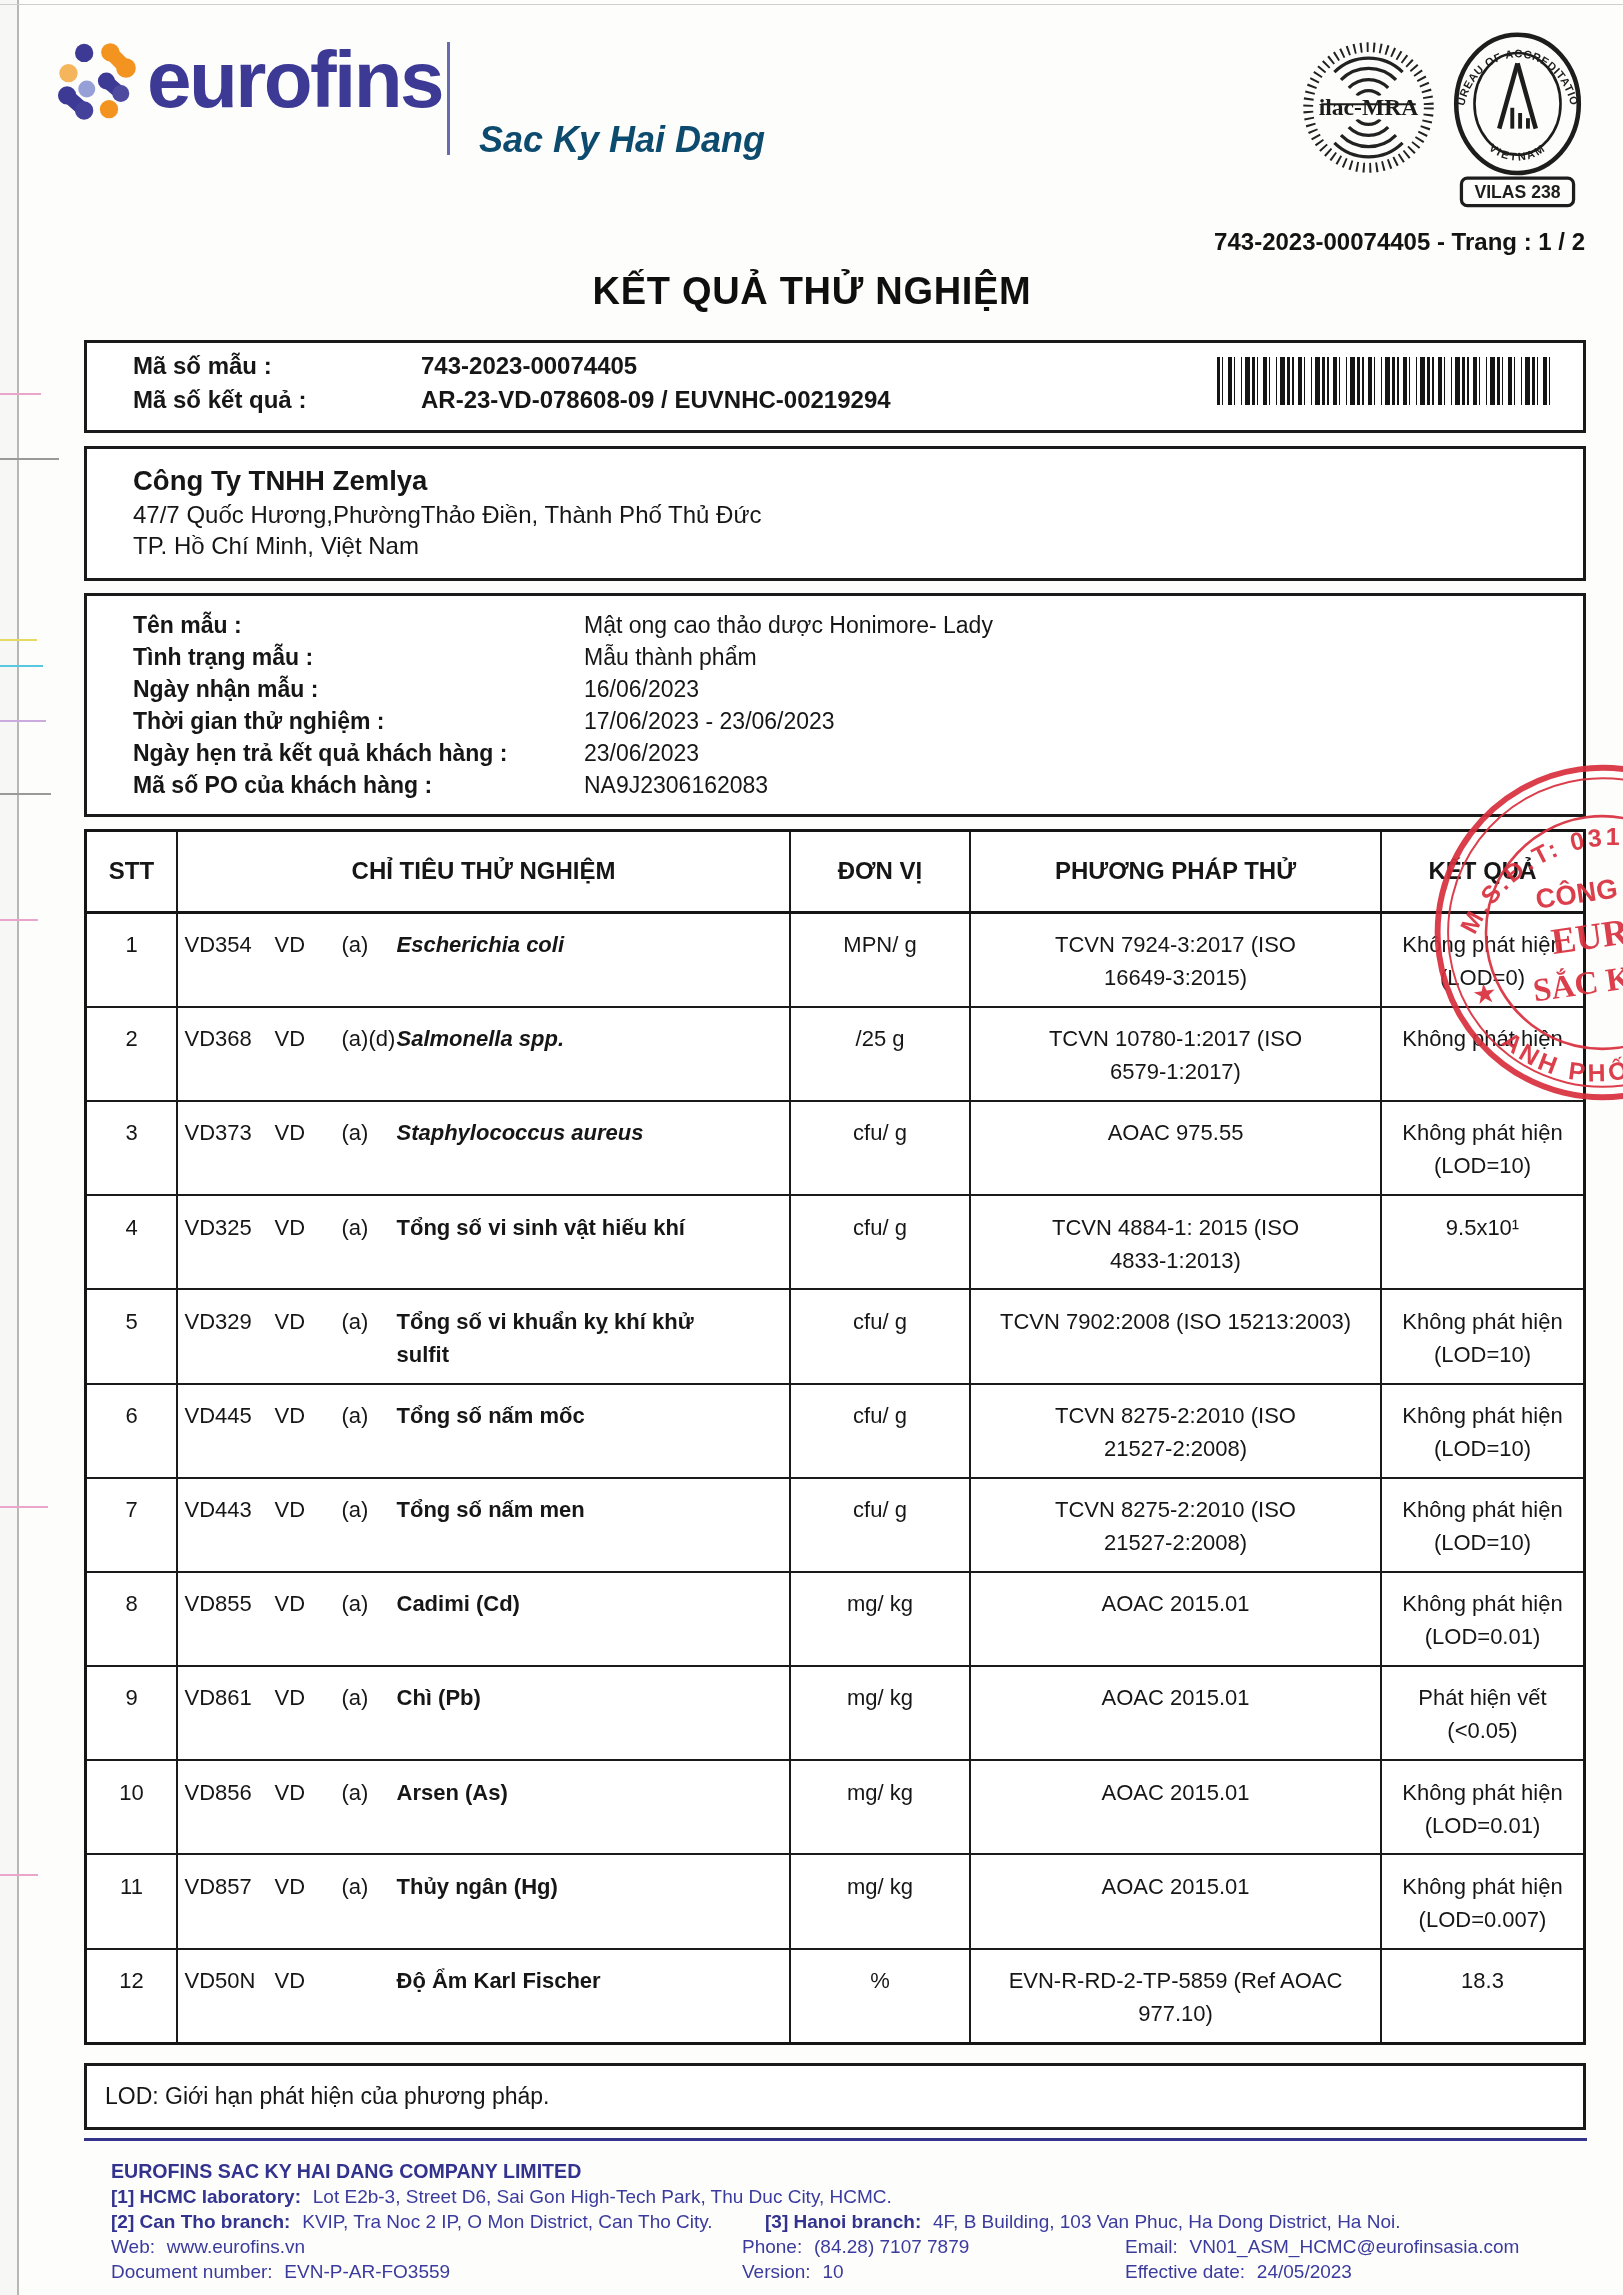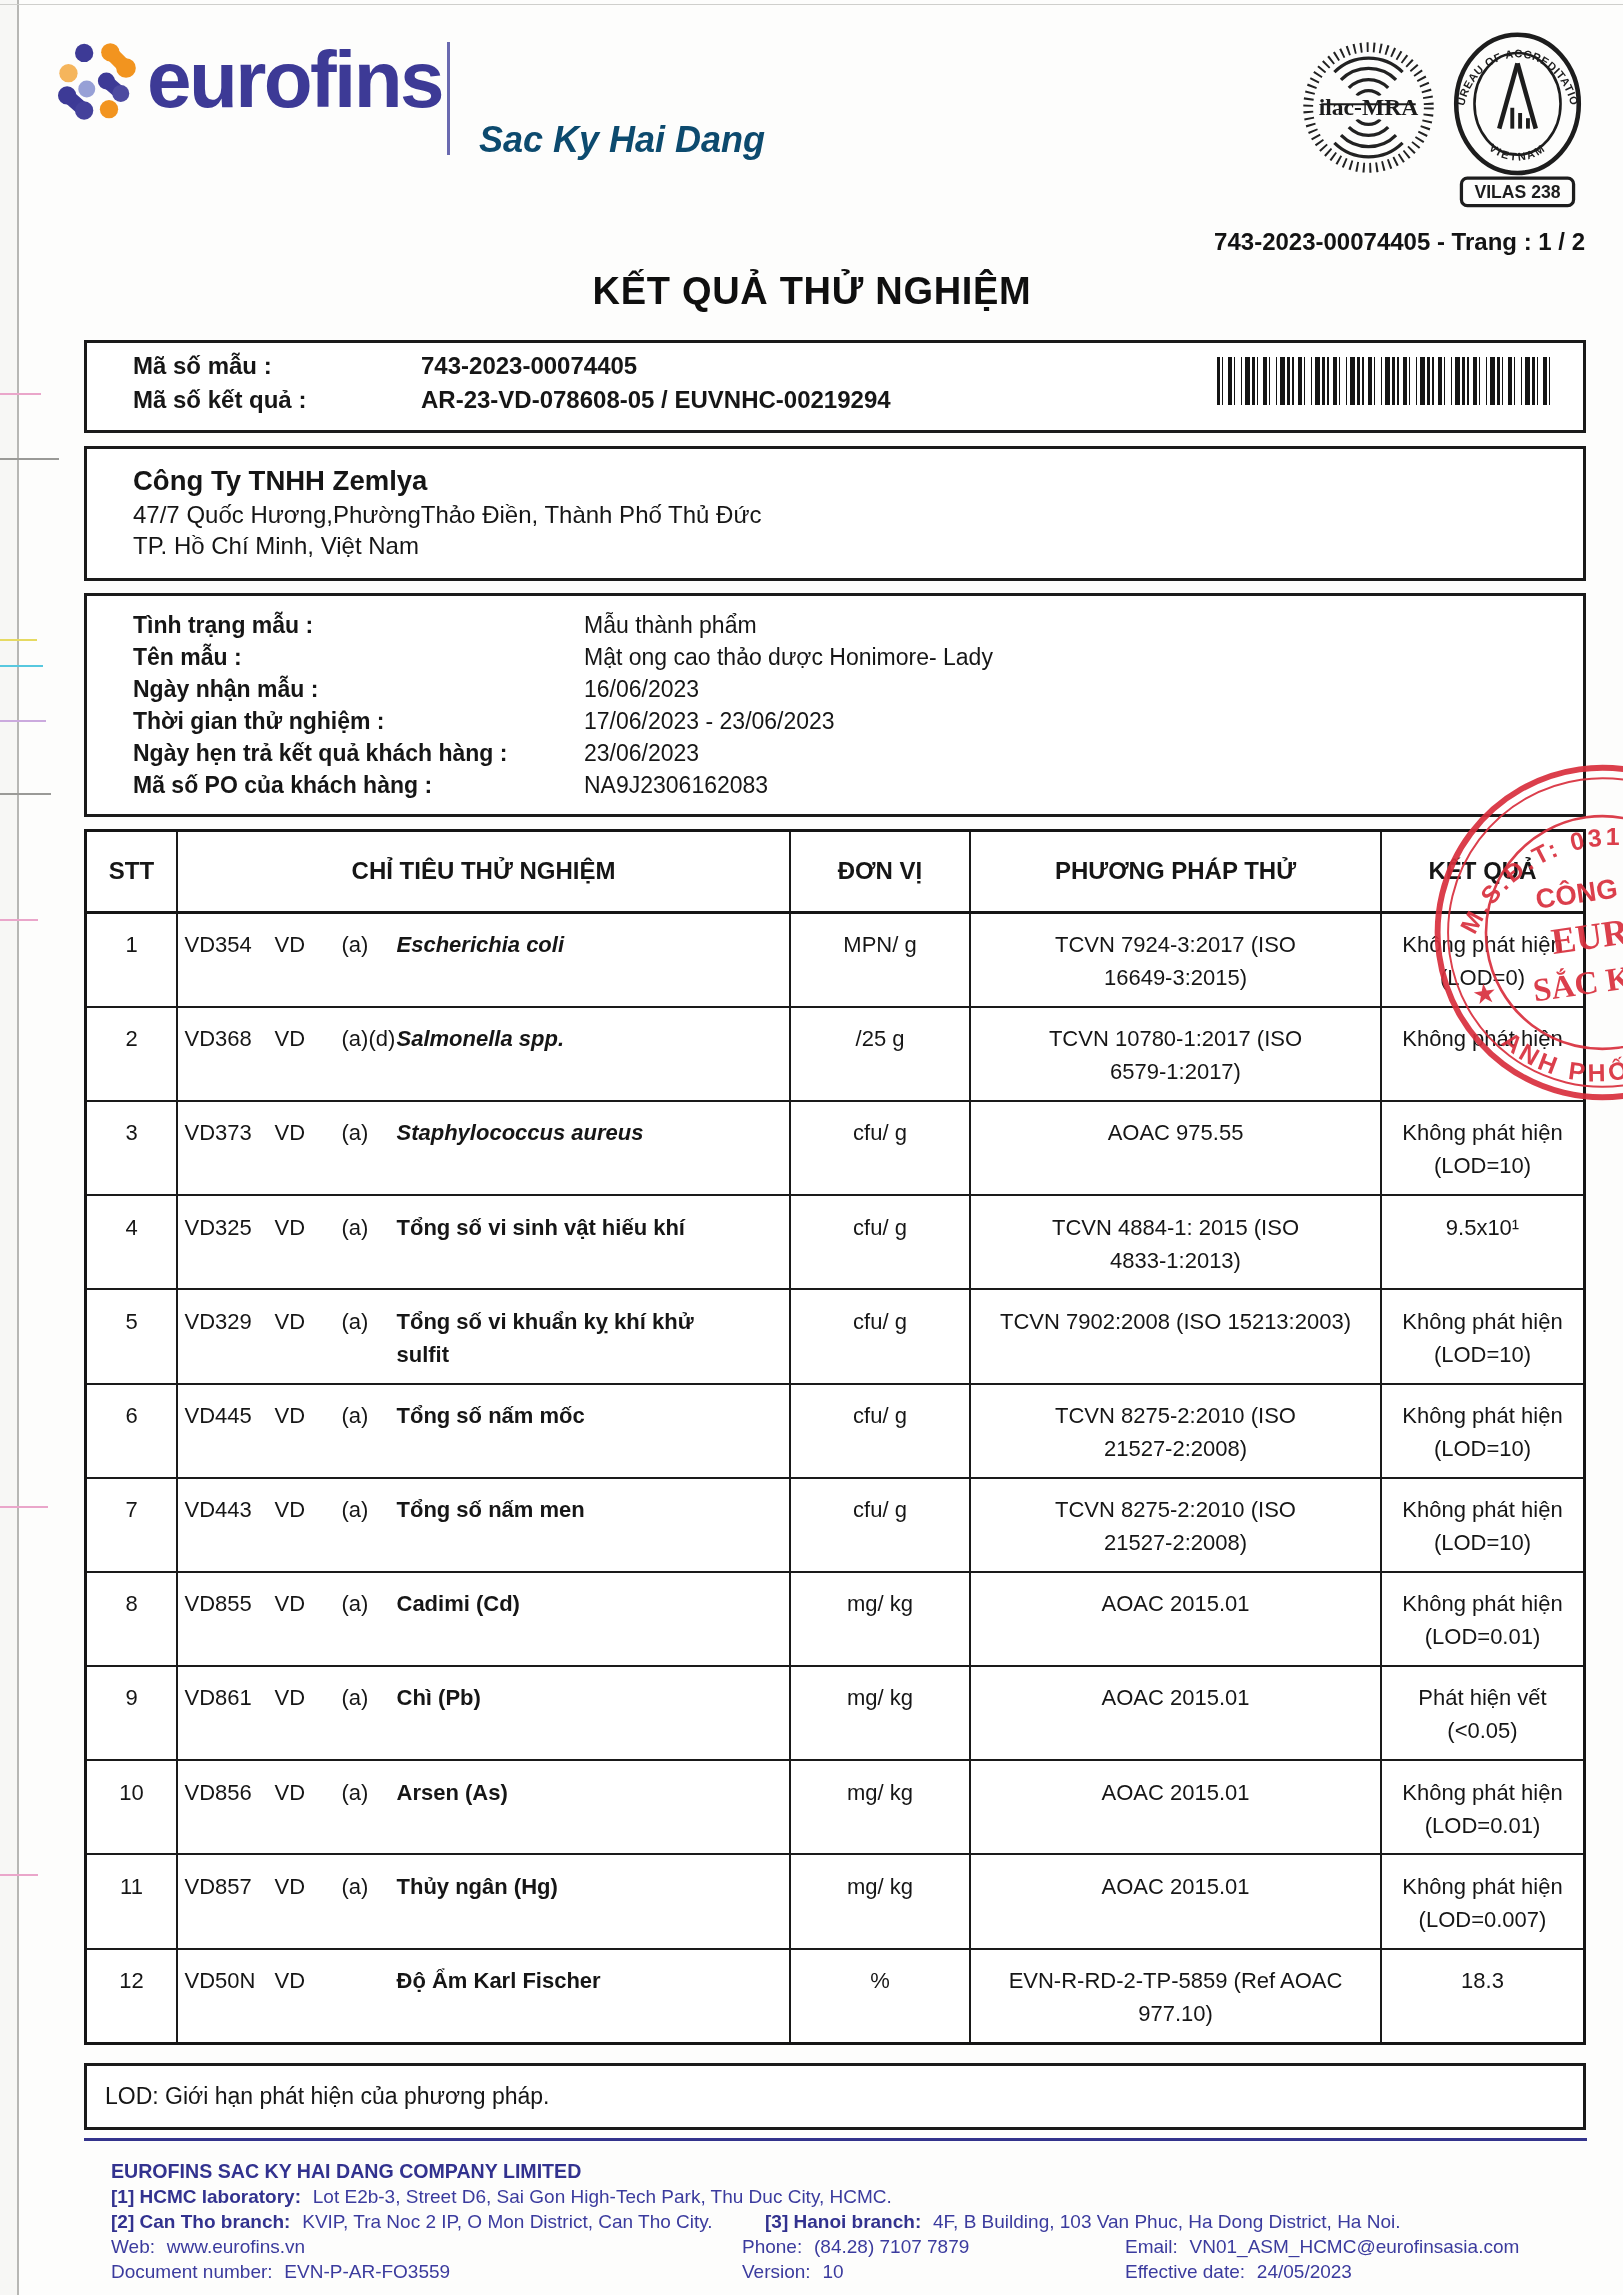--- a/index.html
+++ b/index.html
@@ -152,39 +152,39 @@
 
   <div class="main">
 
     <div class="box box1">
       <div class="kv">
           <span class="k">Mã số mẫu :</span>
           <span>743-2023-00074405</span>
         </div>
       <div class="kv">
           <span class="k">Mã số kết quả :</span>
-          <span>AR-23-VD-078608-05 / EUVNHC-00219294</span>
+          <span>AR-23-VD-078608-09 / EUVNHC-00219294</span>
         </div>
       <div class="barcode"></div>
     </div>
 
     <div class="box box2">
       <div class="cust-name">Công Ty TNHH Zemlya</div>
       <div class="cust-addr">47/7 Quốc Hương,PhườngThảo Điền, Thành Phố Thủ Đức</div>
       <div class="cust-addr">TP. Hồ Chí Minh, Việt Nam</div>
     </div>
 
     <div class="box box3" id="sample-info">
         <div class="si-row">
+          <span class="k">Tên mẫu :</span>
+          <span>Mật ong cao thảo dược Honimore- Lady</span>
+        </div>
+        <div class="si-row">
           <span class="k">Tình trạng mẫu :</span>
           <span>Mẫu thành phẩm</span>
-        </div>
-        <div class="si-row">
-          <span class="k">Tên mẫu :</span>
-          <span>Mật ong cao thảo dược Honimore- Lady</span>
         </div>
         <div class="si-row">
           <span class="k">Ngày nhận mẫu :</span>
           <span>16/06/2023</span>
         </div>
         <div class="si-row">
           <span class="k">Thời gian thử nghiệm :</span>
           <span>17/06/2023 - 23/06/2023</span>
         </div>
         <div class="si-row">

